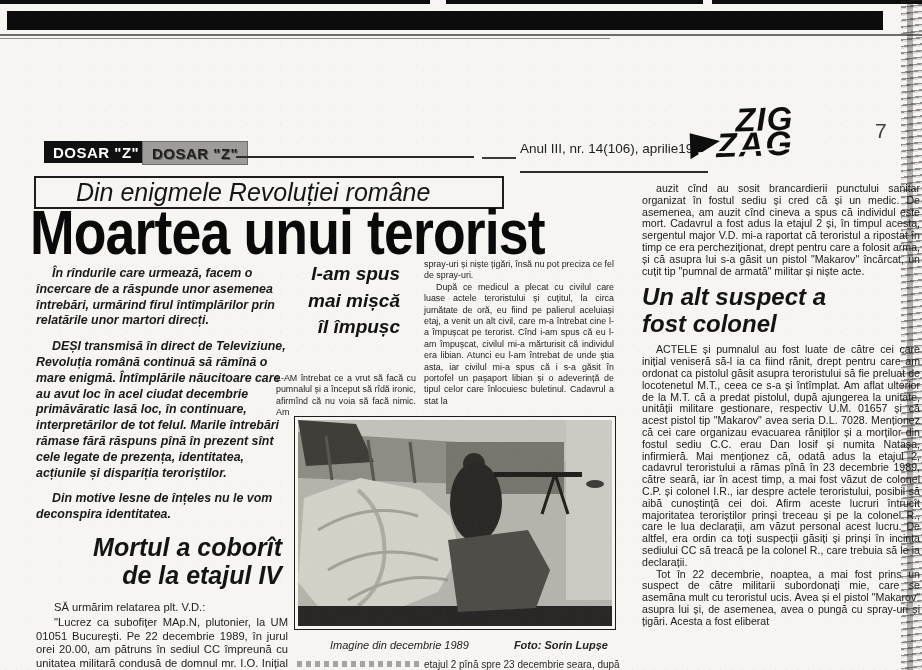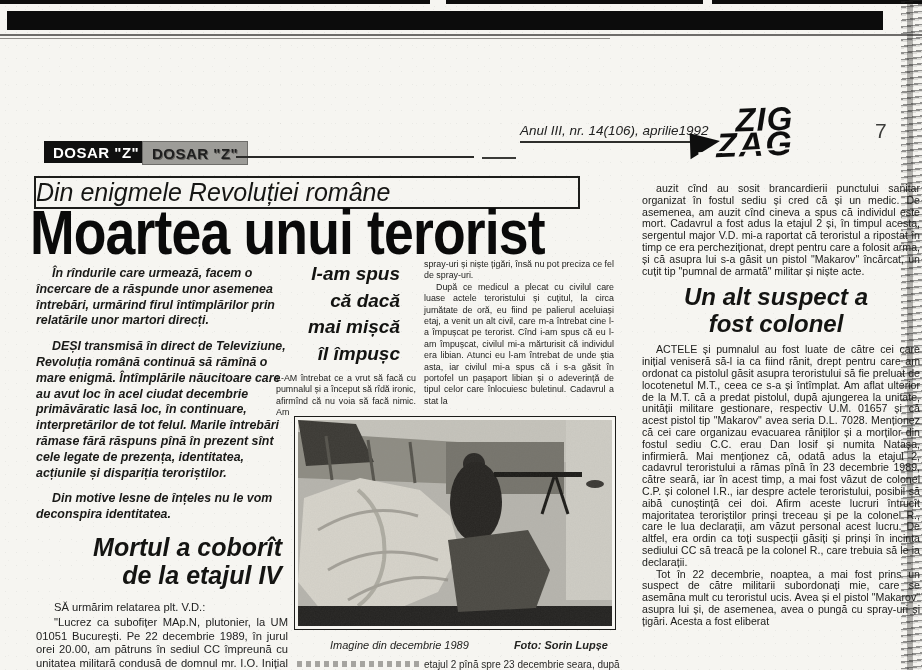--- a/index.html
+++ b/index.html
@@ -19,52 +19,52 @@
   .scan-line3{position:absolute;left:0;top:38px;width:610px;height:1px;background:#8e8c88;}
   .right-strip{position:absolute;left:901px;top:0;width:21px;height:670px;opacity:.8;
     background:repeating-linear-gradient(173deg, rgba(15,15,15,.55) 0 1.5px, rgba(90,90,88,.2) 1.5px 3px, rgba(0,0,0,0) 3px 6.5px);}
   .right-strip2{position:absolute;left:907px;top:0;width:6px;height:670px;background:rgba(20,20,18,.30);}
   
   .dosar{position:absolute;top:141px;height:17px;padding:3px 9px 2px;font-weight:bold;font-size:15px;letter-spacing:.5px;}
   .dosar1{left:44px;background:#101010;color:#ffffff;}
   .dosar2{left:142px;background:#9d9c98;color:#1f1f1f;border:1px solid #6e6d6a;text-shadow:1px 1px 0 #666460;}
   .head-rule{position:absolute;left:236px;top:156px;width:238px;height:2px;background:#2a2a28;}
   .pre-date-line{position:absolute;left:482px;top:157px;width:34px;height:2px;background:#3a3a38;}
-  .issue{position:absolute;left:520px;top:123px;font-style:italic;font-size:13.5px;color:#222;
-    border-bottom:2px solid #2e2e2c;padding-bottom:3px;}
+  .issue{position:absolute;left:520px;top:141px;font-size:13.5px;color:#222;
+    border-bottom:2px solid #2e2e2c;padding-bottom:15px;}
   .logo{position:absolute;left:690px;top:104px;width:180px;height:74px;transform:rotate(-2deg);}
   .logo-zig{margin-left:46px;font-weight:bold;font-style:italic;font-size:33px;line-height:30px;letter-spacing:1px;color:#0e0e0e;}
   .logo-zagrow{display:flex;align-items:center;margin-top:-7px;}
   .logo-flag{width:0;height:0;border-top:9px solid transparent;border-bottom:17px solid transparent;border-left:30px solid #0e0e0e;margin-right:-4px;}
   .logo-zag{font-weight:bold;font-style:italic;font-size:34px;line-height:32px;letter-spacing:2px;color:#0e0e0e;}
   .logo-stripe{position:absolute;background:#f6f5f1;height:2px;transform:rotate(-1deg);}
   .ls1{left:8px;top:44px;width:150px;}
   .ls2{left:20px;top:52px;width:140px;}
   .page-num{position:absolute;left:875px;top:119px;font-size:21px;color:#3c3c3a;font-weight:normal;}
   
-  .kicker-box{position:absolute;left:34px;top:176px;width:546px;height:33px;border:2px solid #1d1d1b;
-    display:flex;align-items:center;box-sizing:border-box;}
+  .kicker-box{position:absolute;left:34px;top:176px;width:470px;height:33px;border:2px solid #1d1d1b;
+    display:flex;align-items:center;padding-left:40px;box-sizing:border-box;}
   .kicker-box span{font-style:italic;font-size:25px;color:#161614;}
   .headline{position:absolute;left:30px;top:201px;width:600px;}
   .headline span{display:inline-block;transform:scaleX(.85);transform-origin:0 50%;white-space:nowrap;
     font-weight:bold;font-size:63px;line-height:62px;letter-spacing:-1px;color:#0a0a0a;}
   
   .col{position:absolute;}
   .lead p{font-weight:bold;font-style:italic;font-size:12.4px;line-height:15.8px;margin:0 0 10px;text-indent:16px;color:#1a1a18;}
   .subhead1{margin-top:10px;text-align:right;padding-right:6px;font-weight:bold;font-style:italic;font-size:25px;line-height:28px;color:#141412;}
   .witness{margin-top:12px;text-align:justify;font-size:11.2px;line-height:13.5px;color:#222;}
   .witness p{margin:0 0 2px;text-indent:18px;}
   .pullquote{position:absolute;left:264px;top:261px;width:136px;text-align:right;
     font-weight:bold;font-style:italic;font-size:19px;line-height:26.5px;color:#131311;}
   .smalltext{font-size:8.9px;line-height:11.4px;text-align:justify;color:#232321;}
   .smalltext p{margin:0;text-indent:12px;}
   .smalltext p.noindent{text-indent:0;}
   .col4text{font-size:10.6px;line-height:11.8px;text-align:justify;color:#20201e;}
   .col4text p{margin:0;text-indent:14px;}
-  .subhead2{text-align:center;padding-right:10px;font-weight:bold;font-style:italic;font-size:24px;line-height:27px;color:#141412;margin:6px 0 7px;}
+  .subhead2{text-align:left;padding-right:10px;font-weight:bold;font-style:italic;font-size:24px;line-height:27px;color:#141412;margin:6px 0 7px;}
   
   .photo-frame{position:absolute;left:294px;top:416px;width:314px;height:206px;border:1.5px solid #1c1c1a;
     background:#f6f5f1;padding:3px;}
   .caption-row{position:absolute;left:298px;top:639px;width:318px;display:flex;justify-content:space-between;
     padding:0 8px 0 32px;box-sizing:border-box;align-items:center;}
   .caption{font-style:italic;font-size:11px;color:#232321;}
   .credit{font-style:italic;font-weight:bold;font-size:11px;color:#232321;}
   .cutline-mid{position:absolute;left:424px;top:659px;width:215px;height:11px;overflow:hidden;
     font-size:10px;color:#2a2a28;}
   .cutline-left{position:absolute;left:297px;top:661px;width:126px;height:6px;opacity:.5;
@@ -118,21 +118,20 @@
       <span style="display:block">de la etajul IV</span>
     </div>
     <div class="witness">
       <p>SĂ urmărim relatarea plt. V.D.:</p>
       <p>"Lucrez ca subofițer MAp.N, plutonier, la UM 01051 București. Pe 22 decembrie 1989, în jurul orei 20.00, am pătruns în sediul CC împreună cu unitatea militară condusă de domnul mr. I.O. Inițial a fost numit să conducă o echipă de soldați de la unitatea militară sus-menționată, pentru a</p>
     </div>
   </div>
 
   <div class="pullquote">
     <div>I-am spus</div>
-    <div>că dacă</div>
     <div>mai mișcă</div>
     <div>îl împușc</div>
   </div>
   <div class="col smalltext" style="left:276px;top:373px;width:140px;">
     <p class="noindent">L-AM întrebat ce a vrut să facă cu pumnalul și a început să rîdă ironic, afirmînd că nu voia să facă nimic. Am</p>
   </div>
 
   <div class="col smalltext" style="left:424px;top:259px;width:190px;">
     <p class="noindent">spray-uri și niște țigări, însă nu pot preciza ce fel de spray-uri.</p>
     <p>După ce medicul a plecat cu civilul care luase actele teroristului și cuțitul, la circa jumătate de oră, eu fiind pe palierul aceluiași etaj, a venit un alt civil, care m-a întrebat cine l-a împușcat pe terorist. Cînd i-am spus că eu l-am împușcat, civilul mi-a mărturisit că individul era libian. Atunci eu l-am întrebat de unde știa asta, iar civilul mi-a spus că i s-a găsit în portofel un pașaport libian și o adeverință de tipul celor care înlocuiesc buletinul. Cadavrul a stat la</p>

